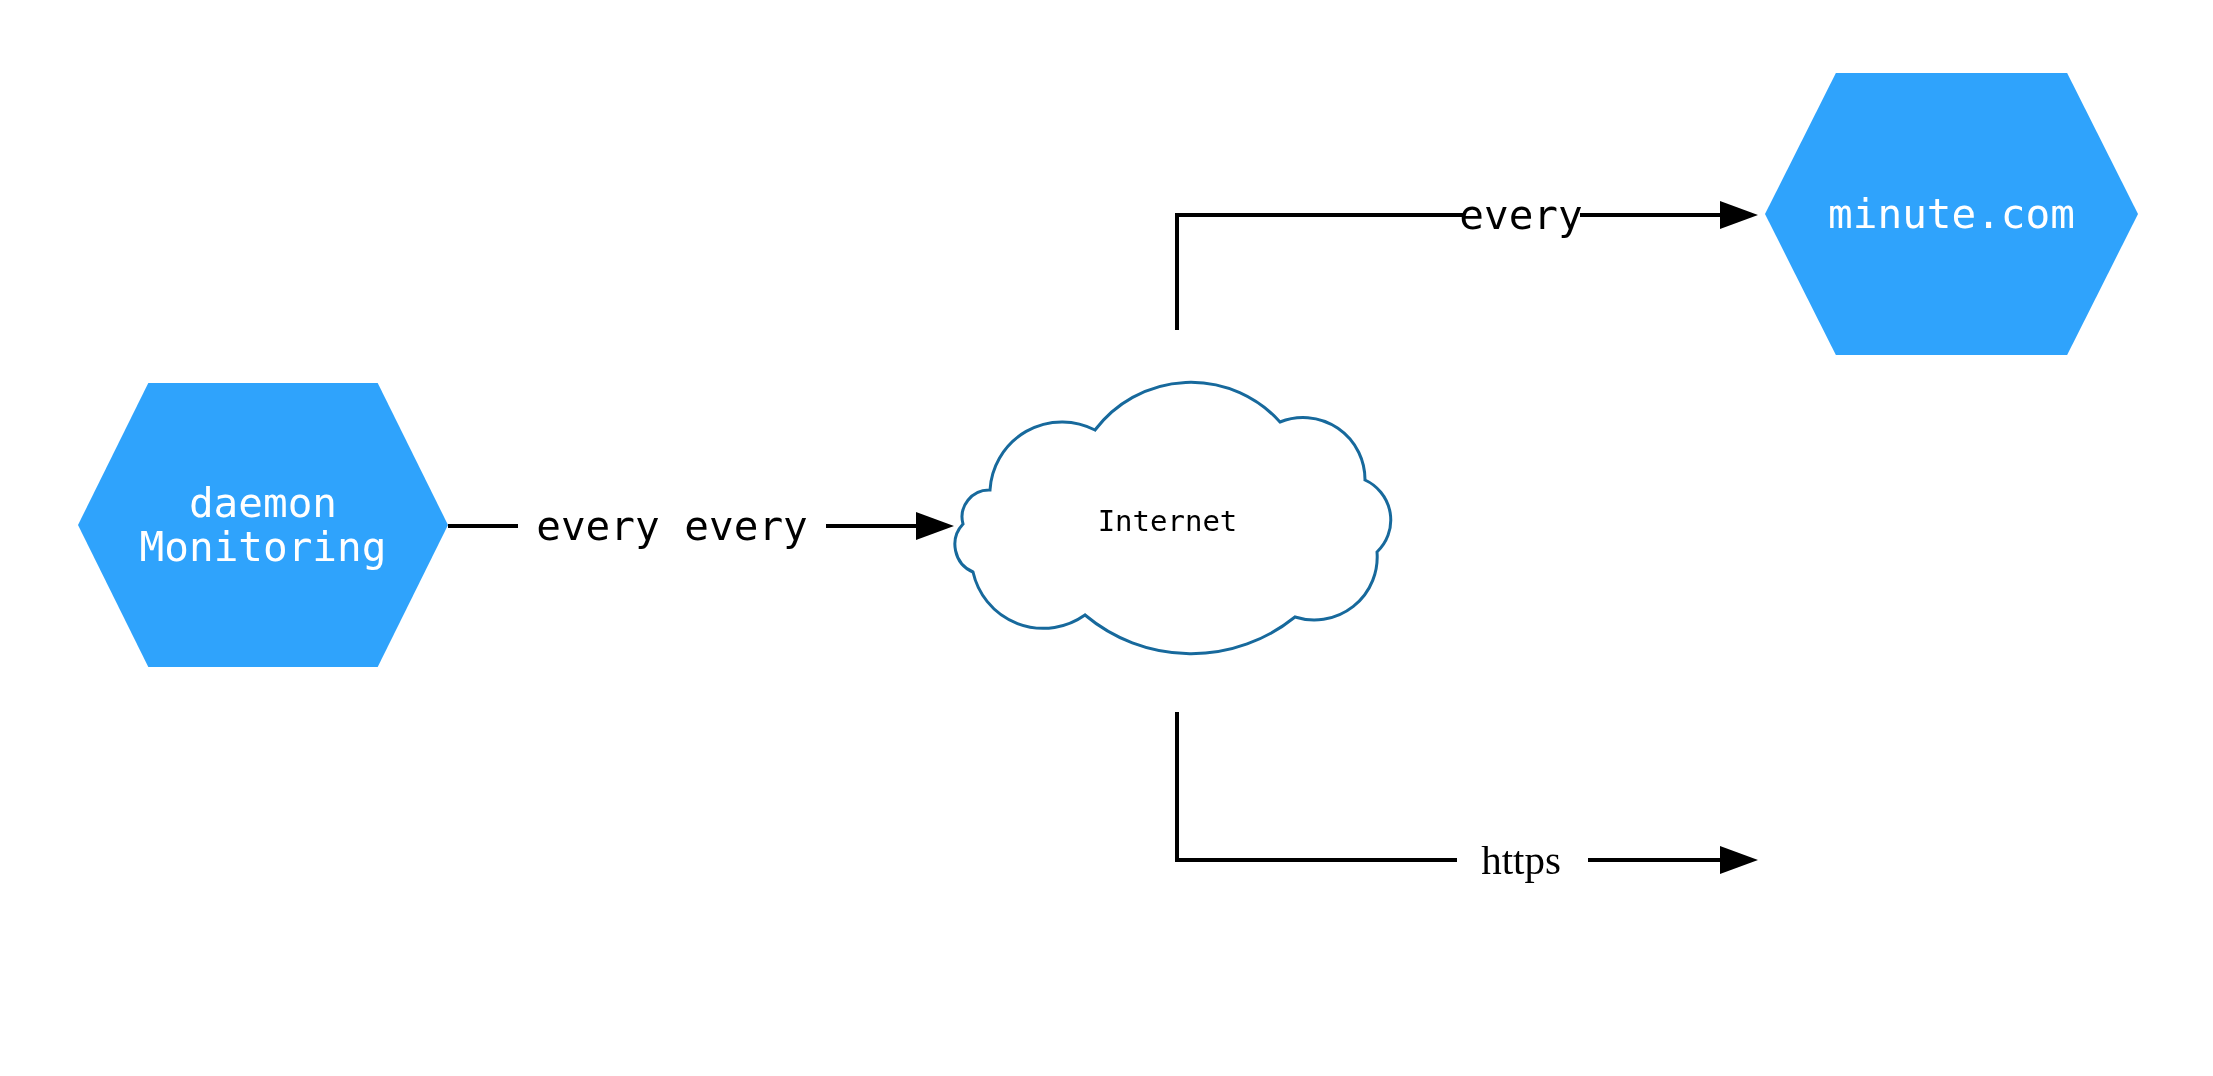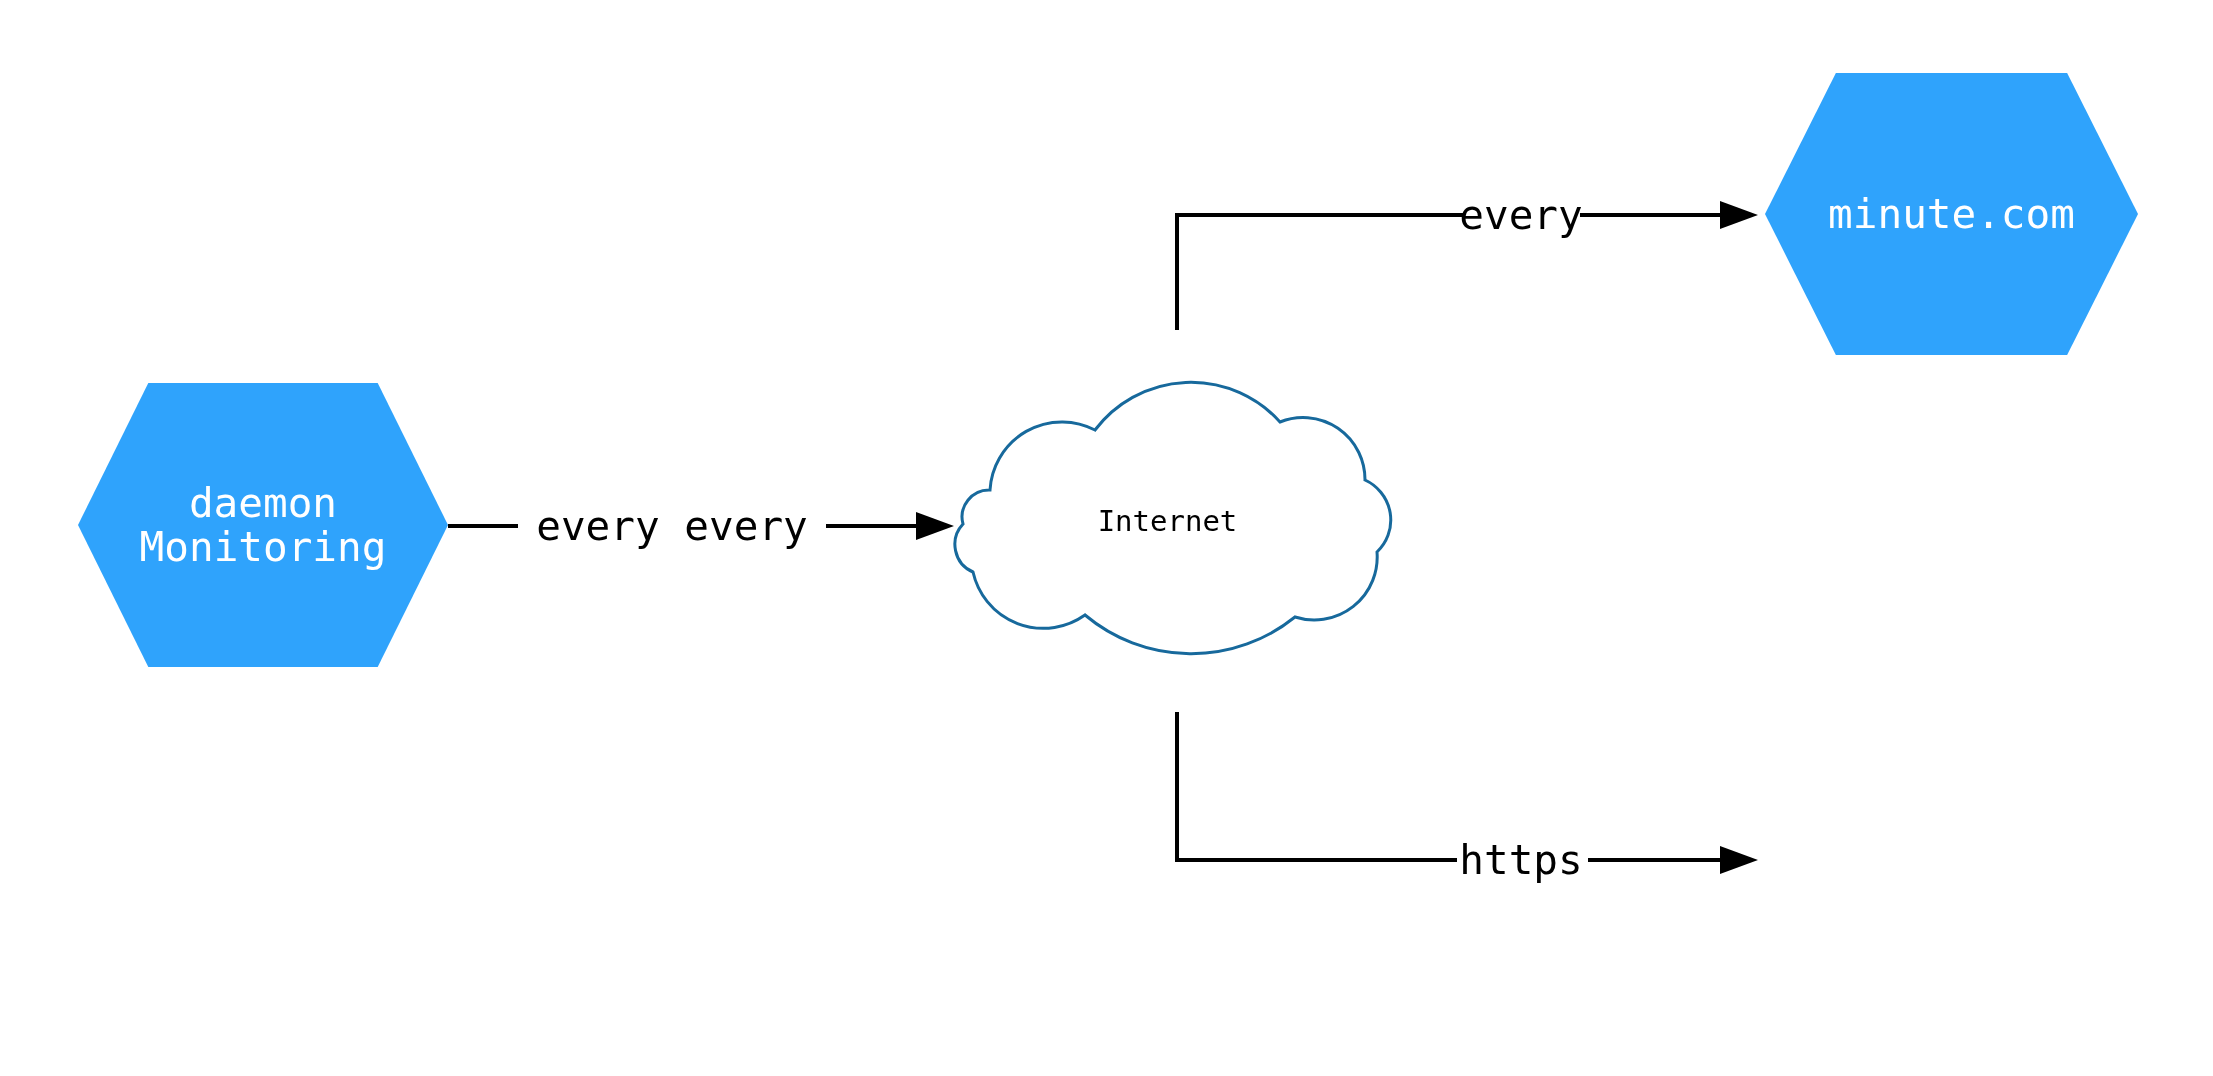--- a/index.html
+++ b/index.html
@@ -121,18 +121,18 @@
   <div class="edge-label" style="left:1466px; top:191px; width:110px;">every</div>
   <div class="edge-line" style="left:1580px; top:213px; width:142px; height:4px;"></div>
   <div class="arrow-right" style="left:1720px; top:201px;"></div>
 
   <div class="hex" style="left:1765px; top:73px; width:373px; height:282px;">
     <div class="hex-label">minute.com</div>
   </div>
 
   <div class="edge-line" style="left:1175px; top:712px; width:4px; height:150px;"></div>
   <div class="edge-line" style="left:1175px; top:858px; width:282px; height:4px;"></div>
-  <div class="edge-label" style="left:1459px; top:836px; width:124px;">https</div>
+  <div class="edge-label" style="left:1459px; top:836px; width:124px;font-family:Liberation Serif, serif;">https</div>
   <div class="edge-line" style="left:1588px; top:858px; width:134px; height:4px;"></div>
   <div class="arrow-right" style="left:1720px; top:846px;"></div>
 
 
 </div>
 
 </body></html>

